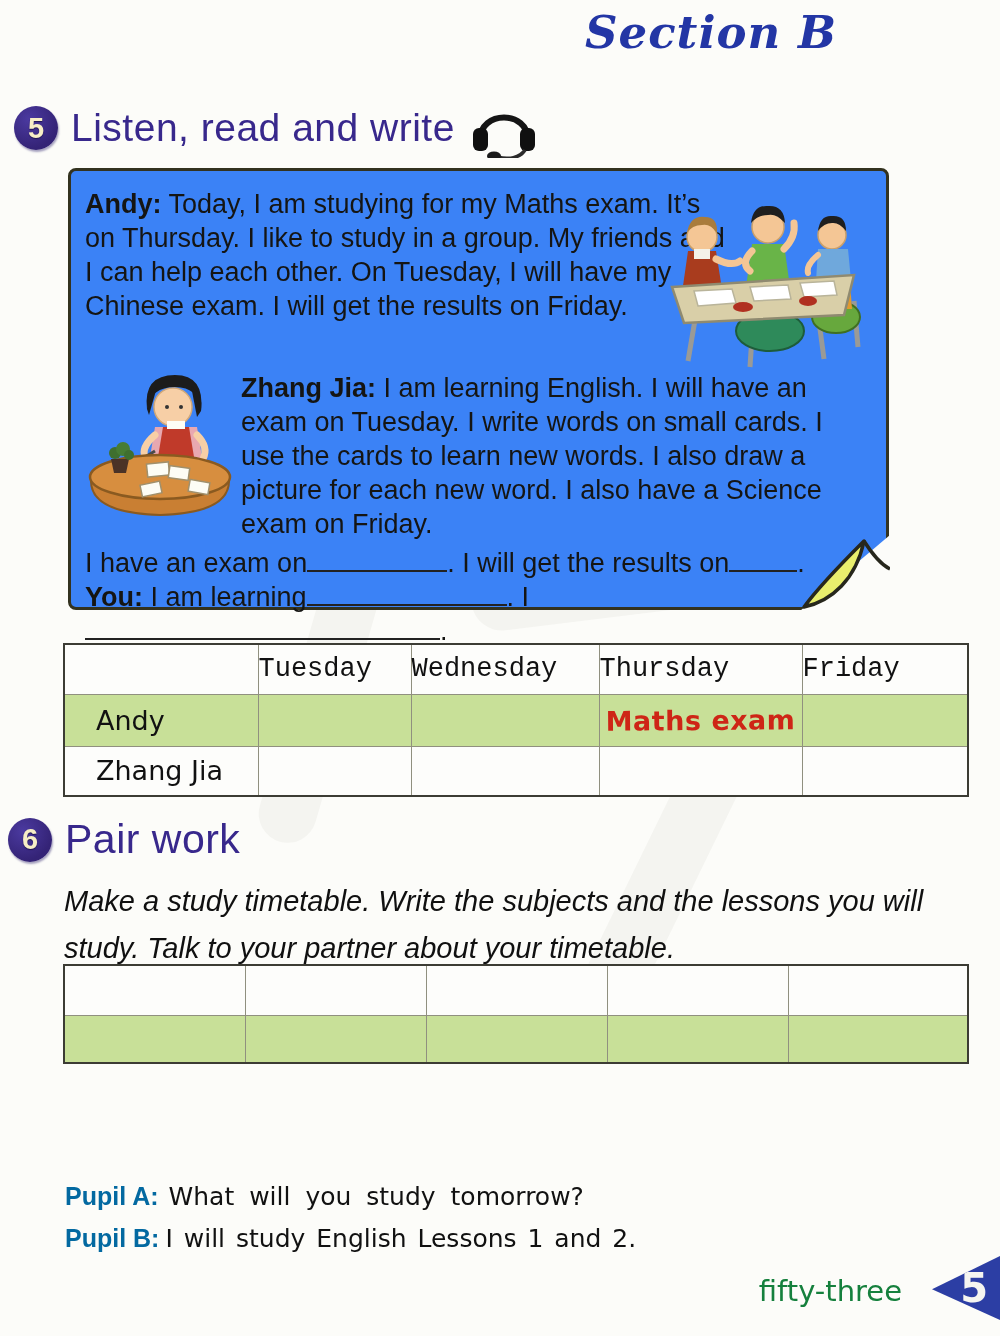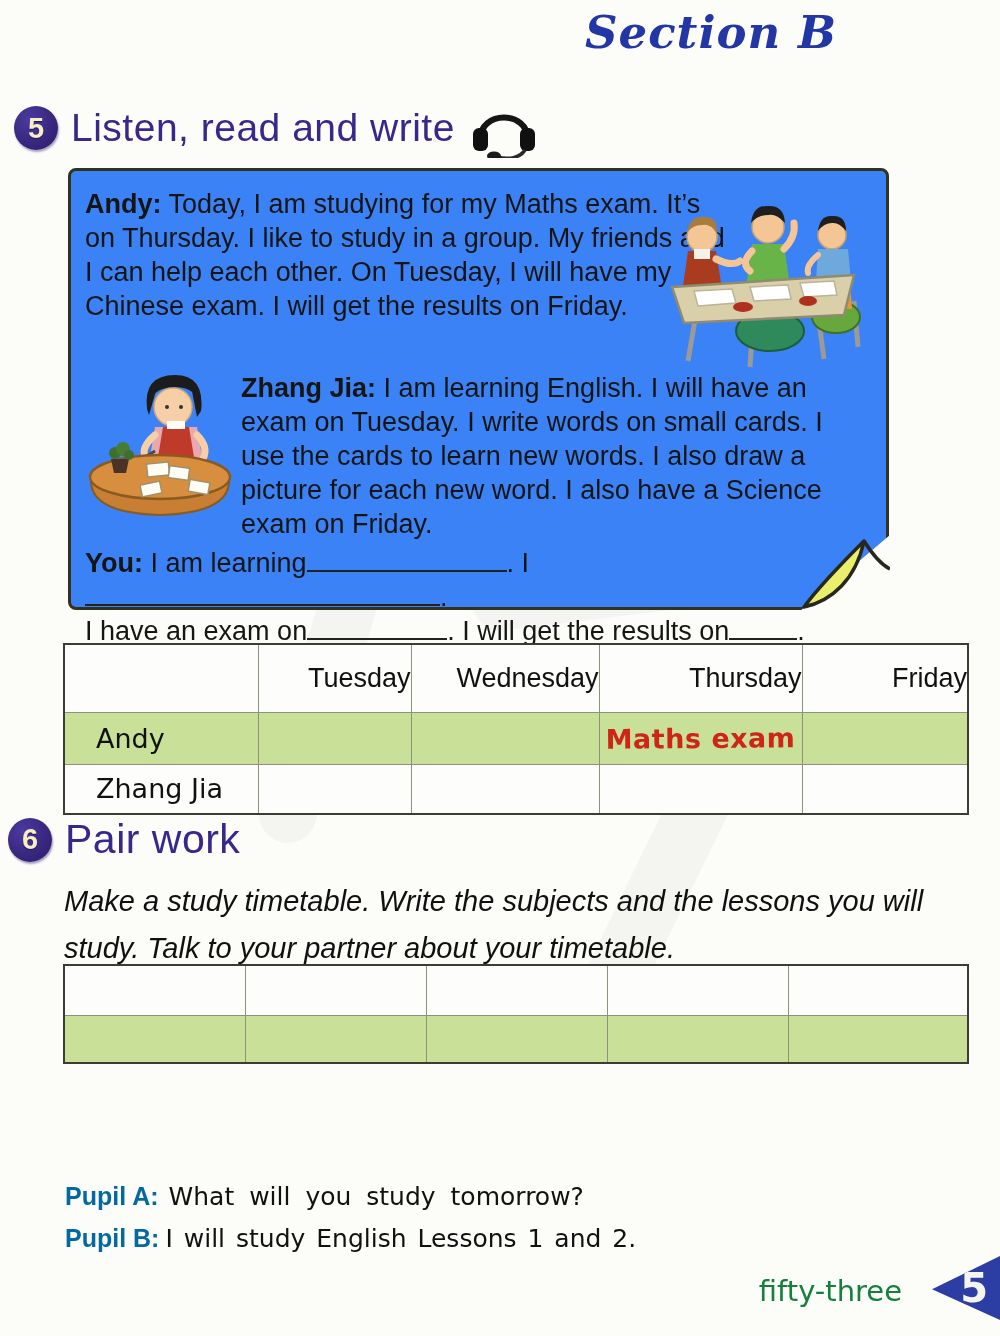--- a/index.html
+++ b/index.html
@@ -57,21 +57,21 @@
   .b1{width:200px;} .b2{width:355px;} .b3{width:140px;} .b4{width:68px;}
   .curl { position:absolute; right:-4px; bottom:-4px; width:96px; height:76px; }
 
   
   table { border-collapse:collapse; position:absolute; table-layout:fixed; background:#fdfdfb; }
   .t1 { top:643px; left:63px; width:904px; }
   .t2 { top:964px; left:63px; width:904px; }
   td, th { border:1.6px solid #90907f; font-weight:normal; }
   table { border:2.5px solid #3c3c34; }
   .t1 td, .t1 th { font-size:27px; }
-  .day-h { height:68px; text-align:right; font-family:Liberation Sans, sans-serif; }
+  .day-h { height:50px; text-align:left; font-family:Liberation Mono, monospace; }
   .name-cell { padding-left:31px; text-align:left; font-family:"DejaVu Sans", sans-serif; }
   .green { background:#c8e098; }
   .row-andy td { height:52px; }
   .row-zj td { height:50px; }
   .maths { color:#ce2516; font-weight:bold; text-align:center; font-family:"DejaVu Sans", sans-serif; font-size:28px; letter-spacing:0.5px; transform:rotate(-0.5deg); }
 
   .instructions {
     position:absolute; top:878px; left:64px; width:918px;
     font-style:italic; font-size:29px; line-height:47px; color:#101010;
   }
@@ -185,22 +185,22 @@
           <circle cx="44" cy="92" r="5" fill="#3f6f2f"></circle>
 
         <rect x="62" y="100" width="22" height="13" fill="#fdfdf5" stroke="#a0906c" stroke-width="1.5" transform="rotate(-6 73 106)"></rect>
         <rect x="84" y="104" width="20" height="12" fill="#fdfdf5" stroke="#a0906c" stroke-width="1.5" transform="rotate(8 94 110)"></rect>
         <rect x="56" y="120" width="20" height="12" fill="#fdfdf5" stroke="#a0906c" stroke-width="1.5" transform="rotate(-12 66 126)"></rect>
         <rect x="104" y="118" width="20" height="12" fill="#fdfdf5" stroke="#a0906c" stroke-width="1.5" transform="rotate(10 114 124)"></rect>
       </svg>
       <p class="zj-text"><span class="speaker">Zhang Jia:</span><span> I am learning English. I will have an exam on Tuesday. I write words on small cards. I use the cards to learn new words. I also draw a picture for each new word. I also have a Science exam on Friday.</span></p>
     </div>
     <div class="you-lines">
+      <p><span>I have an exam on</span><span class="blank b3"></span><span>. I will get the results on</span><span class="blank b4"></span><span>.</span></p>
       <p><span class="speaker">You:</span><span> I am learning</span><span class="blank b1"></span><span>. I</span><span class="blank b2"></span><span>.</span></p>
-      <p><span>I have an exam on</span><span class="blank b3"></span><span>. I will get the results on</span><span class="blank b4"></span><span>.</span></p>
     </div>
 
     <svg class="curl" viewBox="0 0 96 76">
       <polygon points="96,0 96,76 6,76" fill="#fcfcf9"></polygon>
       <path d="M10,72 C38,66 62,44 70,6 C50,26 26,50 10,72 Z" fill="#e9ef6d" stroke="#27271c" stroke-width="3.5" stroke-linejoin="round"></path>
       <path d="M70,6 C80,22 88,30 96,34" fill="none" stroke="#27271c" stroke-width="3.5"></path>
     </svg>
   </div>
 
   <table class="t1">

